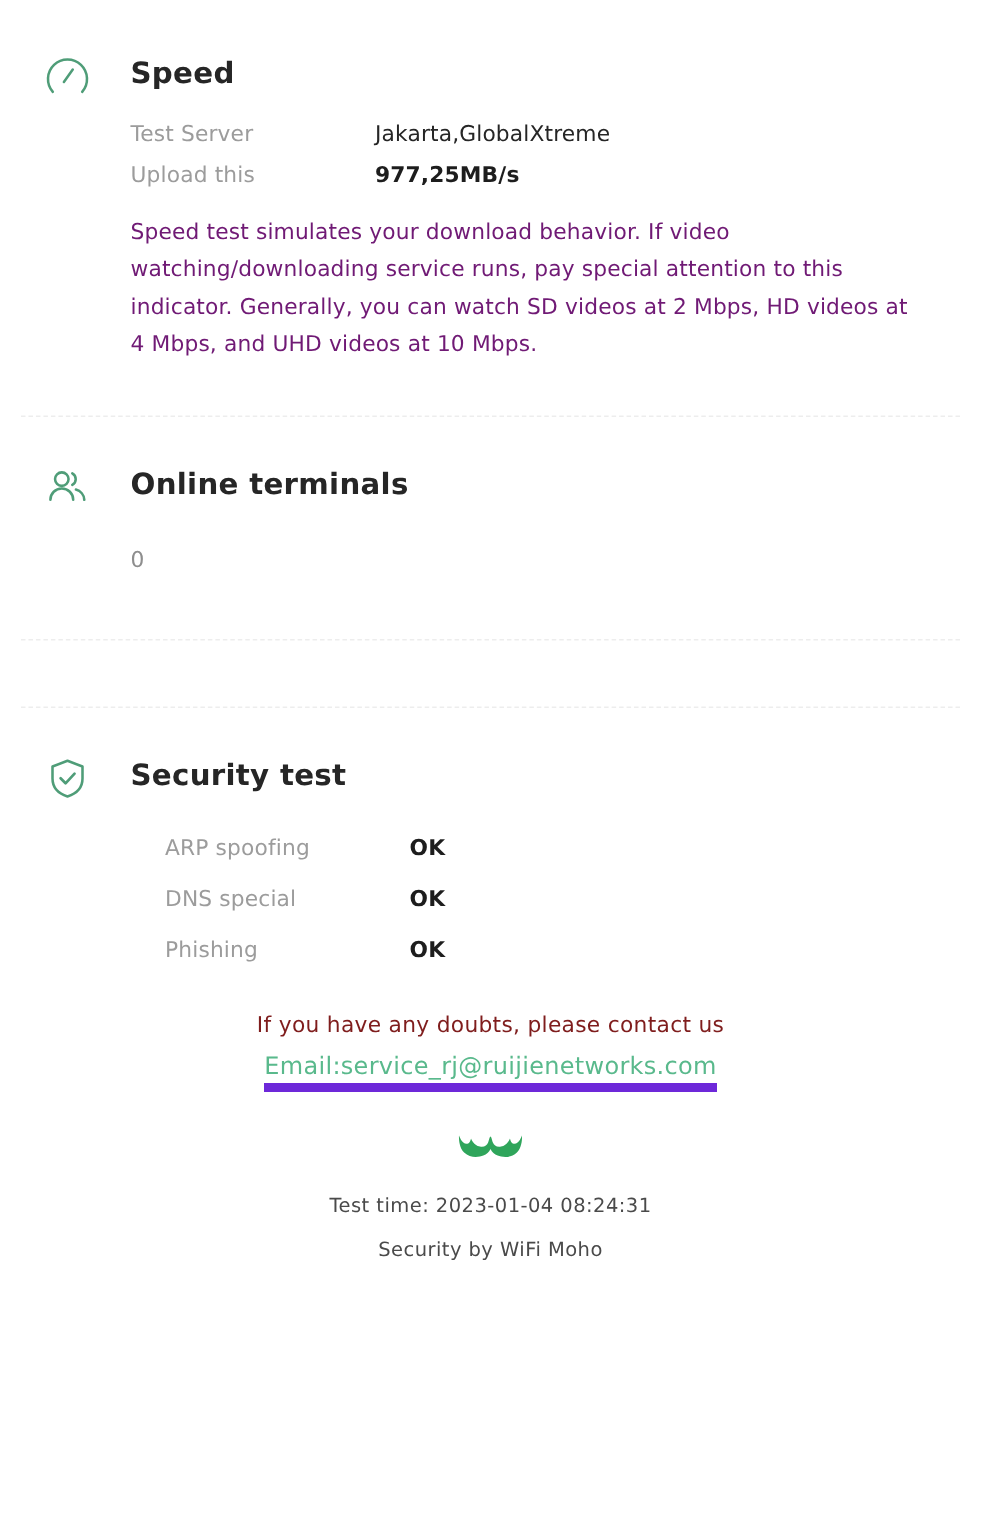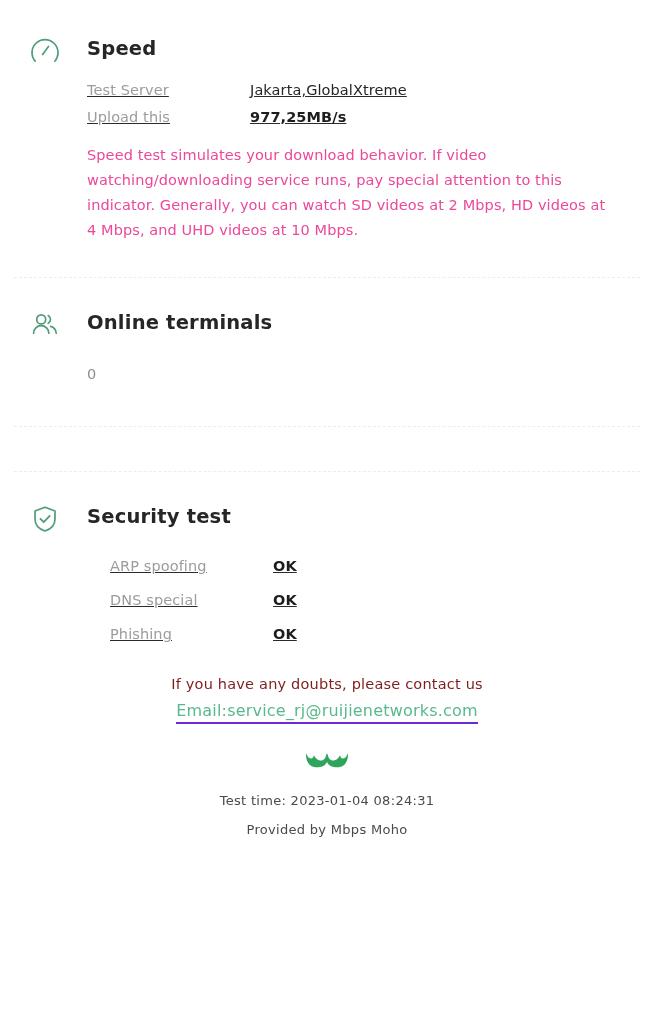--- a/index.html
+++ b/index.html
@@ -54,21 +54,20 @@
     font-weight: 700;
     color: #262626;
     letter-spacing: 0.2px;
     line-height: 38px;
   }
 
   
   .kv-list {
     padding-left: 87px;
     margin-top: 12px;
-    text-decoration: underline;
   }
   .kv-row {
     display: flex;
     align-items: baseline;
     margin-bottom: 11px;
     font-size: 14.5px;
   }
   .kv-key {
     width: 163px;
     flex: 0 0 163px;
@@ -94,21 +93,21 @@
     color: #8e8e8e;
     letter-spacing: 0.3px;
   }
 
   .note {
     padding-left: 87px;
     padding-right: 22px;
     margin-top: 18px;
     font-size: 14.5px;
     line-height: 25px;
-    color: #ec4899;
+    color: #701a75;
     letter-spacing: 0.1px;
   }
 
   .divider {
     margin: 0 14px;
     border-top: 1px dashed #ededed;
     height: 0;
   }
 
   
@@ -120,21 +119,21 @@
     font-size: 14.5px;
     color: #7f1d1d;
     letter-spacing: 0.2px;
   }
   .footer-email {
     display: inline-block;
     margin-top: 9px;
     font-size: 16px;
     color: #59b98c;
     text-decoration: none;
-    border-bottom: 2px solid #6d28d9;
+    border-bottom: 6px solid #6d28d9;
     padding-bottom: 2px;
     letter-spacing: 0.2px;
   }
   .logo-wrap {
     margin-top: 26px;
     display: flex;
     justify-content: center;
   }
   .meta {
     margin-top: 17px;
@@ -229,16 +228,16 @@
 
     <div class="logo-wrap">
       <span>
         <svg width="48" height="22" viewBox="0 0 48 22">
           <path d="M3 3 C3 3 5 9 8.5 8.5 C10.5 8.2 11 5 11 5 C11 5 12.5 9.6 17 10.4 C20 11 21.6 9.4 22.4 7.6 C23 6.2 23.4 3.6 24 3.6 C24.6 3.6 25 6.2 25.6 7.6 C26.4 9.4 28 11 31 10.4 C35.5 9.6 37 5 37 5 C37 5 37.5 8.2 39.5 8.5 C43 9 45 3 45 3 C45 3 45.6 10.6 41.6 14.4 C37.4 18.4 31.6 17.4 28.8 16.4 C26.6 15.6 25 14 24 12 C23 14 21.4 15.6 19.2 16.4 C16.4 17.4 10.6 18.4 6.4 14.4 C2.4 10.6 3 3 3 3 Z" fill="#2fa55b"></path>
         </svg>
       </span>
     </div>
 
     <div class="meta">Test time: 2023-01-04 08:24:31</div>
-    <div class="meta">Provided by Mbps Moho</div>
+    <div class="meta">Security by WiFi Moho</div>
   </div>
 
 </div>
 
 </body></html>

